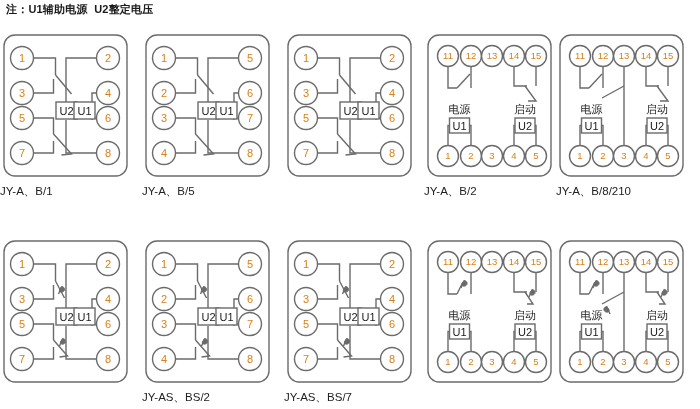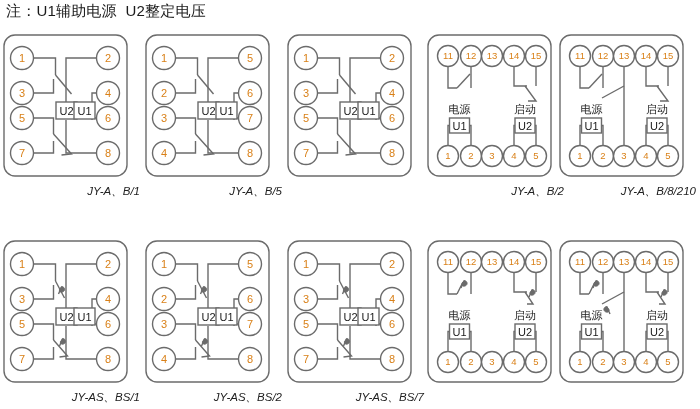--- a/index.html
+++ b/index.html
@@ -5,40 +5,39 @@
   html,body{margin:0;padding:0;}
   body{
     width:700px;height:409px;
     background:#ffffff;
     font-family:"Liberation Sans","DejaVu Sans",sans-serif;
     position:relative;overflow:hidden;
     -webkit-font-smoothing:antialiased;
   }
   #note{
     position:absolute;left:6px;top:2px;
-    font-size:15px;color:#1a1a1a;font-weight:normal;
+    font-size:11px;color:#1a1a1a;font-weight:bold;
     letter-spacing:0.2px;white-space:pre;
   }
   .row{position:absolute;left:0;width:700px;height:180px;}
   #row-top{top:32px;}
   #row-bottom{top:238px;}
 
   .cell{position:absolute;top:0;width:140px;height:180px;}
   .cell.c0{left:0px;}
   .cell.c1{left:142px;}
   .cell.c2{left:284px;}
   .cell.c3{left:424px;}
   .cell.c4{left:556px;}
 
   .panel{position:absolute;left:0;top:0;}
   .caption{
     position:absolute;left:0;top:152px;width:100%;
-    text-align:right;font-size:11.5px;color:#222;
+    text-align:left;font-size:11.5px;color:#222;
     white-space:pre;
-    font-style:italic;
   }
   svg{display:block;overflow:visible;}
   .term-num{
     font-size:11px;font-family:"Liberation Sans","DejaVu Sans",sans-serif;
     fill:#d98018;
   }
   .term-num.small{font-size:9.5px;}
   .ubox-text{
     font-size:11px;font-family:"Liberation Sans","DejaVu Sans",sans-serif;
     fill:#1a1a1a;
@@ -424,21 +423,20 @@
           <g>
             <circle cx="108" cy="86" r="11.5" fill="#fff" stroke="#6b6b6b" stroke-width="1.4"></circle>
             <text x="108" y="90" text-anchor="middle" class="term-num">6</text>
           </g>
           <g>
             <circle cx="108" cy="121" r="11.5" fill="#fff" stroke="#6b6b6b" stroke-width="1.4"></circle>
             <text x="108" y="125" text-anchor="middle" class="term-num">8</text>
           </g>
         </svg>
       </div>
-      <div class="caption">JY-AS、BS/1</div>
     </div>
     <div class="cell c1">
       <div class="panel">
         <svg width="132" height="148" viewBox="0 0 132 148">
           <rect x="4" y="3" width="123" height="141" rx="11" ry="11" fill="#fff" stroke="#6b6b6b" stroke-width="1.4"></rect>
           <path d="M 33.5 26 H 55.5 V 43" fill="none" stroke="#6b6b6b" stroke-width="1.4" stroke-linecap="butt" stroke-linejoin="miter"></path>
           <path d="M 33.5 61 H 53.5 V 47" fill="none" stroke="#6b6b6b" stroke-width="1.4" stroke-linecap="butt" stroke-linejoin="miter"></path>
           <path d="M 55.5 43 l 9 17" fill="none" stroke="#6b6b6b" stroke-width="1.4" stroke-linecap="butt" stroke-linejoin="miter"></path>
           <g>
             <path d="M 58.5 56 l 3.2 -7.5" fill="none" stroke="#6b6b6b" stroke-width="1.4" stroke-linecap="butt" stroke-linejoin="miter"></path>

